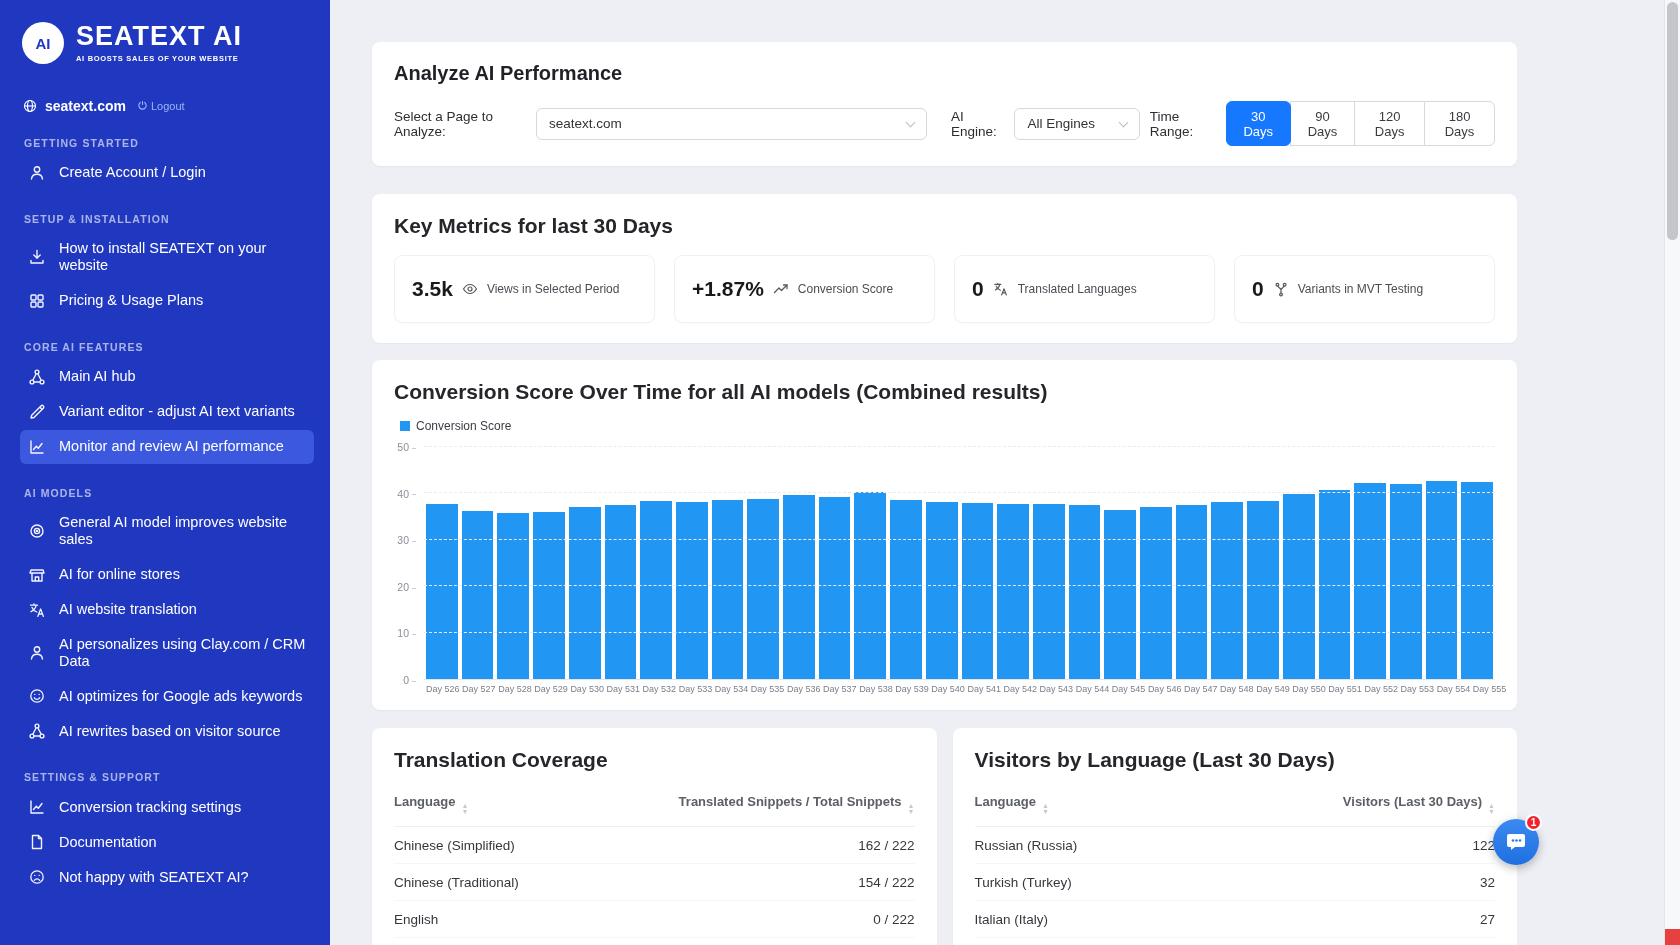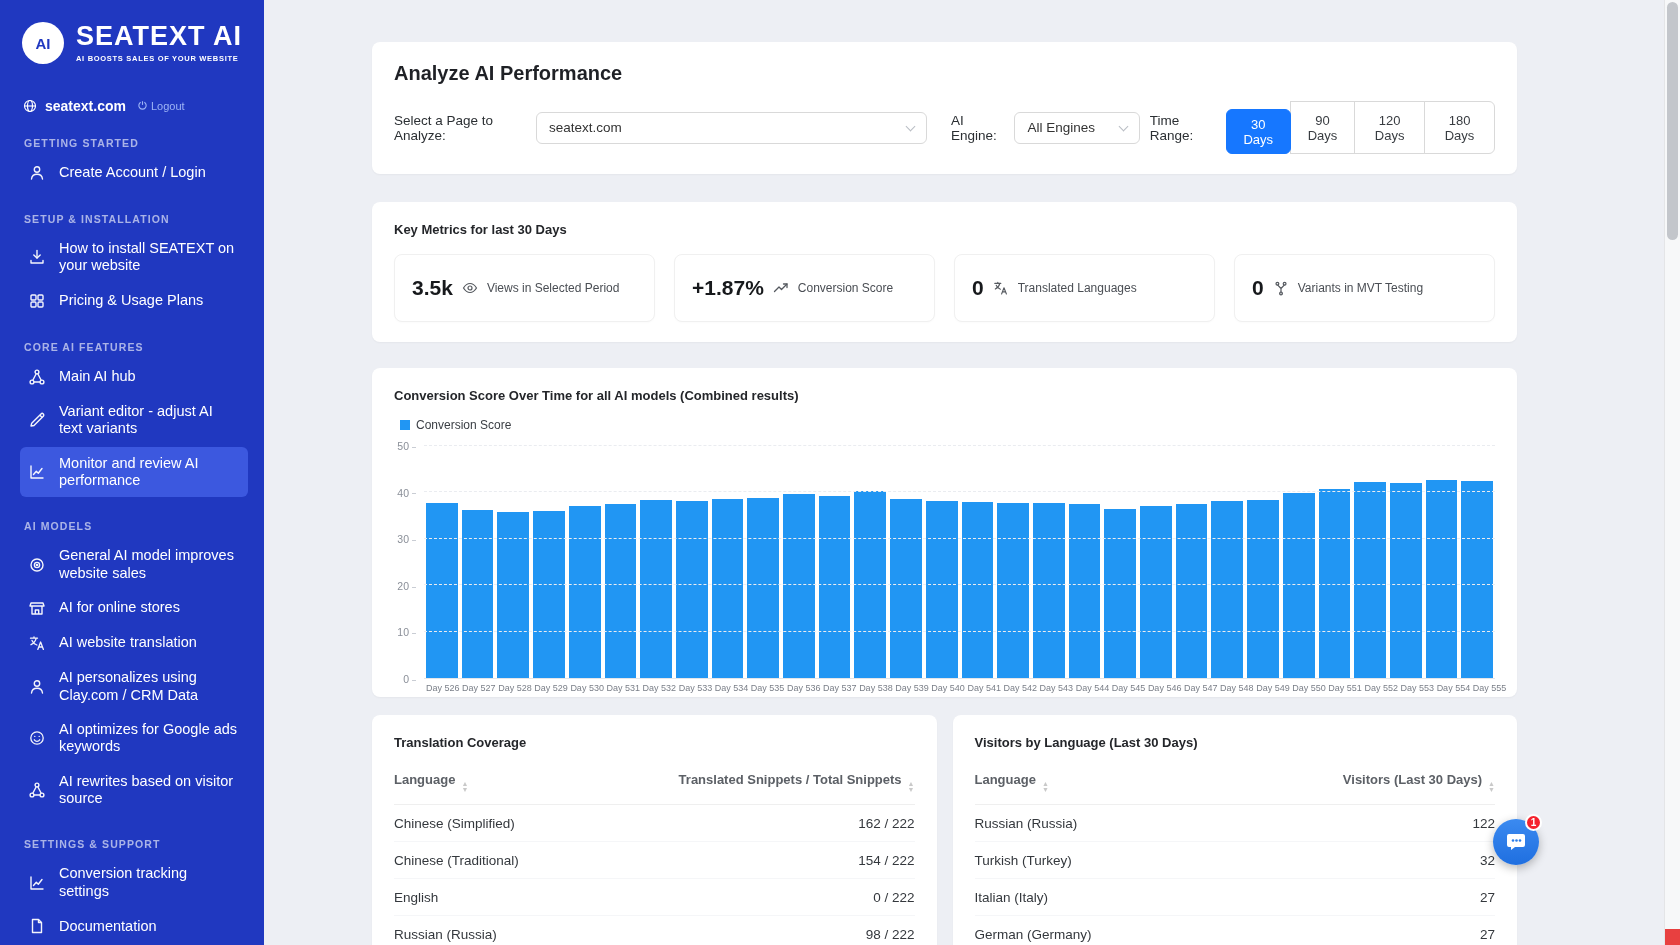--- a/index.html
+++ b/index.html
@@ -1,64 +1,64 @@
 <!DOCTYPE html>
 <html><head>
 <meta charset="utf-8">
 <style>
   * { box-sizing: border-box; margin: 0; padding: 0; }
   html, body { width: 1680px; height: 945px; overflow: hidden; }
   body { font-family: "Liberation Sans", "DejaVu Sans", sans-serif; background: #edeff4; position: relative; }
   svg { display: block; }
 
   
-  .sidebar { position: fixed; left: 0; top: 0; width: 264px; height: 100%; background: #2038c0; color: #fff; padding: 22px 16px 10px 20px; z-index: 5; }
+  .sidebar { position: fixed; left: 0; top: 0; width: 330px; height: 100%; background: #2038c0; color: #fff; padding: 22px 16px 10px 20px; z-index: 5; }
   .logo-row { display: flex; align-items: center; gap: 12px; padding-left: 2px; cursor: pointer; }
   .logo-circle { width: 42px; height: 42px; border-radius: 50%; background: #fff; color: #2038c0; font-weight: bold; font-size: 15px; display: flex; align-items: center; justify-content: center; flex: 0 0 auto; }
   .logo-title { font-size: 27px; font-weight: bold; letter-spacing: 1px; line-height: 1; }
   .logo-tagline { font-size: 7.5px; letter-spacing: .7px; margin-top: 4px; font-weight: bold; }
   .account-row { display: flex; align-items: center; gap: 7px; margin-top: 34px; padding-left: 2px; }
   .account-domain { font-size: 14px; font-weight: bold; }
   .logout { display: flex; align-items: flex-start; gap: 3px; color: #9db4f5; font-size: 11px; margin-left: 4px; cursor: pointer; }
   .nav-heading { font-size: 10.5px; font-weight: bold; letter-spacing: 1.1px; color: rgba(255,255,255,.62); margin: 23px 0 7px; padding-left: 4px; }
   .nav-item { display: flex; align-items: center; gap: 13px; padding: 8px 8px; border-radius: 6px; font-size: 14.5px; cursor: pointer; margin: 1px 0; line-height: 1.2; }
   .nav-item .nav-icon { flex: 0 0 auto; display: flex; opacity: .95; }
   .nav-item.active { background: #3c58df; }
 
   
   .main { margin-left: 330px; padding: 42px 0 0 42px; }
   .container { width: 1145px; }
   .card { background: #fff; border-radius: 8px; box-shadow: 0 1px 2px rgba(0,0,0,.04); padding: 20px 22px; }
   .card h1 { font-size: 20px; font-weight: bold; color: #1f2126; }
-  .card h2 { font-size: 13px; font-weight: bold; color: #24262a; }
+  .card h2 { font-size: 21px; font-weight: bold; color: #24262a; }
 
   
   .controls { display: flex; align-items: center; gap: 10px; margin-top: 16px; font-size: 13.5px; color: #2b2f33; }
   .select { height: 32px; border: 1px solid #d9d9d9; border-radius: 6px; background: #fff; display: flex; align-items: center; justify-content: space-between; padding: 0 12px; font-size: 13.5px; color: #333; cursor: pointer; }
   .select.page { width: 452px; }
   .select.engine { width: 142px; }
   .chev { width: 7px; height: 7px; border-right: 1.4px solid #b9bdc4; border-bottom: 1.4px solid #b9bdc4; transform: rotate(45deg); margin-top: -3px; }
   .lbl-engine { margin-left: 14px; }
   .tr-label { margin-left: auto; }
   .seg { display: flex; }
   .seg-btn { font-size: 13px; padding: 6.5px 13px; border: 1px solid #d9d9d9; background: #fff; color: #383c41; cursor: pointer; margin-left: -1px; font-family: inherit; }
-  .seg-btn:first-child { margin-left: 0; border-radius: 6px 0 0 6px; margin-top: 8px; }
+  .seg-btn:first-child { margin-left: 0; border-radius: 6px 0 0 6px; }
   .seg-btn:last-child { border-radius: 0 6px 6px 0; }
   .seg-btn.active { background: #1677ff; border-color: #1677ff; color: #fff; border-radius: 6px; position: relative; z-index: 1; }
 
   
   .metrics-card { margin-top: 28px; }
   .metric-grid { display: flex; gap: 19px; margin-top: 17px; }
   .metric-box { flex: 1; border: 1px solid #f0f0f0; border-radius: 8px; padding: 21px 17px; display: flex; align-items: center; gap: 9px; background: #fff; box-shadow: 0 1px 2px rgba(0,0,0,.02); }
   .metric-value { font-size: 21px; font-weight: bold; color: #17191c; }
   .metric-icon { display: flex; color: #55595f; }
   .metric-label { font-size: 12px; color: #4a4e54; }
 
   
-  .chart-card { margin-top: 26px; padding-bottom: 4px; }
+  .chart-card { margin-top: 17px; padding-bottom: 16px; }
   .legend { display: flex; align-items: center; gap: 6px; margin: 15px 0 2px 6px; font-size: 12px; color: #3a3e44; cursor: pointer; }
   .legend-swatch { width: 10px; height: 10px; background: #2196f3; }
   .chart-wrap { display: flex; margin-top: 14px; }
   .y-axis { position: relative; width: 30px; flex: 0 0 auto; }
   .ylabel { position: absolute; right: 8px; transform: translateY(50%); font-size: 10.5px; color: #8a8f98; white-space: nowrap; }
   .ylabel::after { content: ""; display: inline-block; width: 4px; height: 1px; background: #c9cdd4; margin-left: 3px; vertical-align: middle; }
   .plot { position: relative; flex: 1; height: 233px; border-bottom: 1px solid #e4e6ea; }
   .gridline { position: absolute; left: 0; right: 0; border-top: 1px dashed #eaecf0; }
   .bars { position: absolute; left: 0; right: 0; top: 0; bottom: 0; display: flex; align-items: flex-end; gap: 4px; padding: 0 2px; }
   .bar { flex: 1; background: #2196f3; min-width: 0; }

